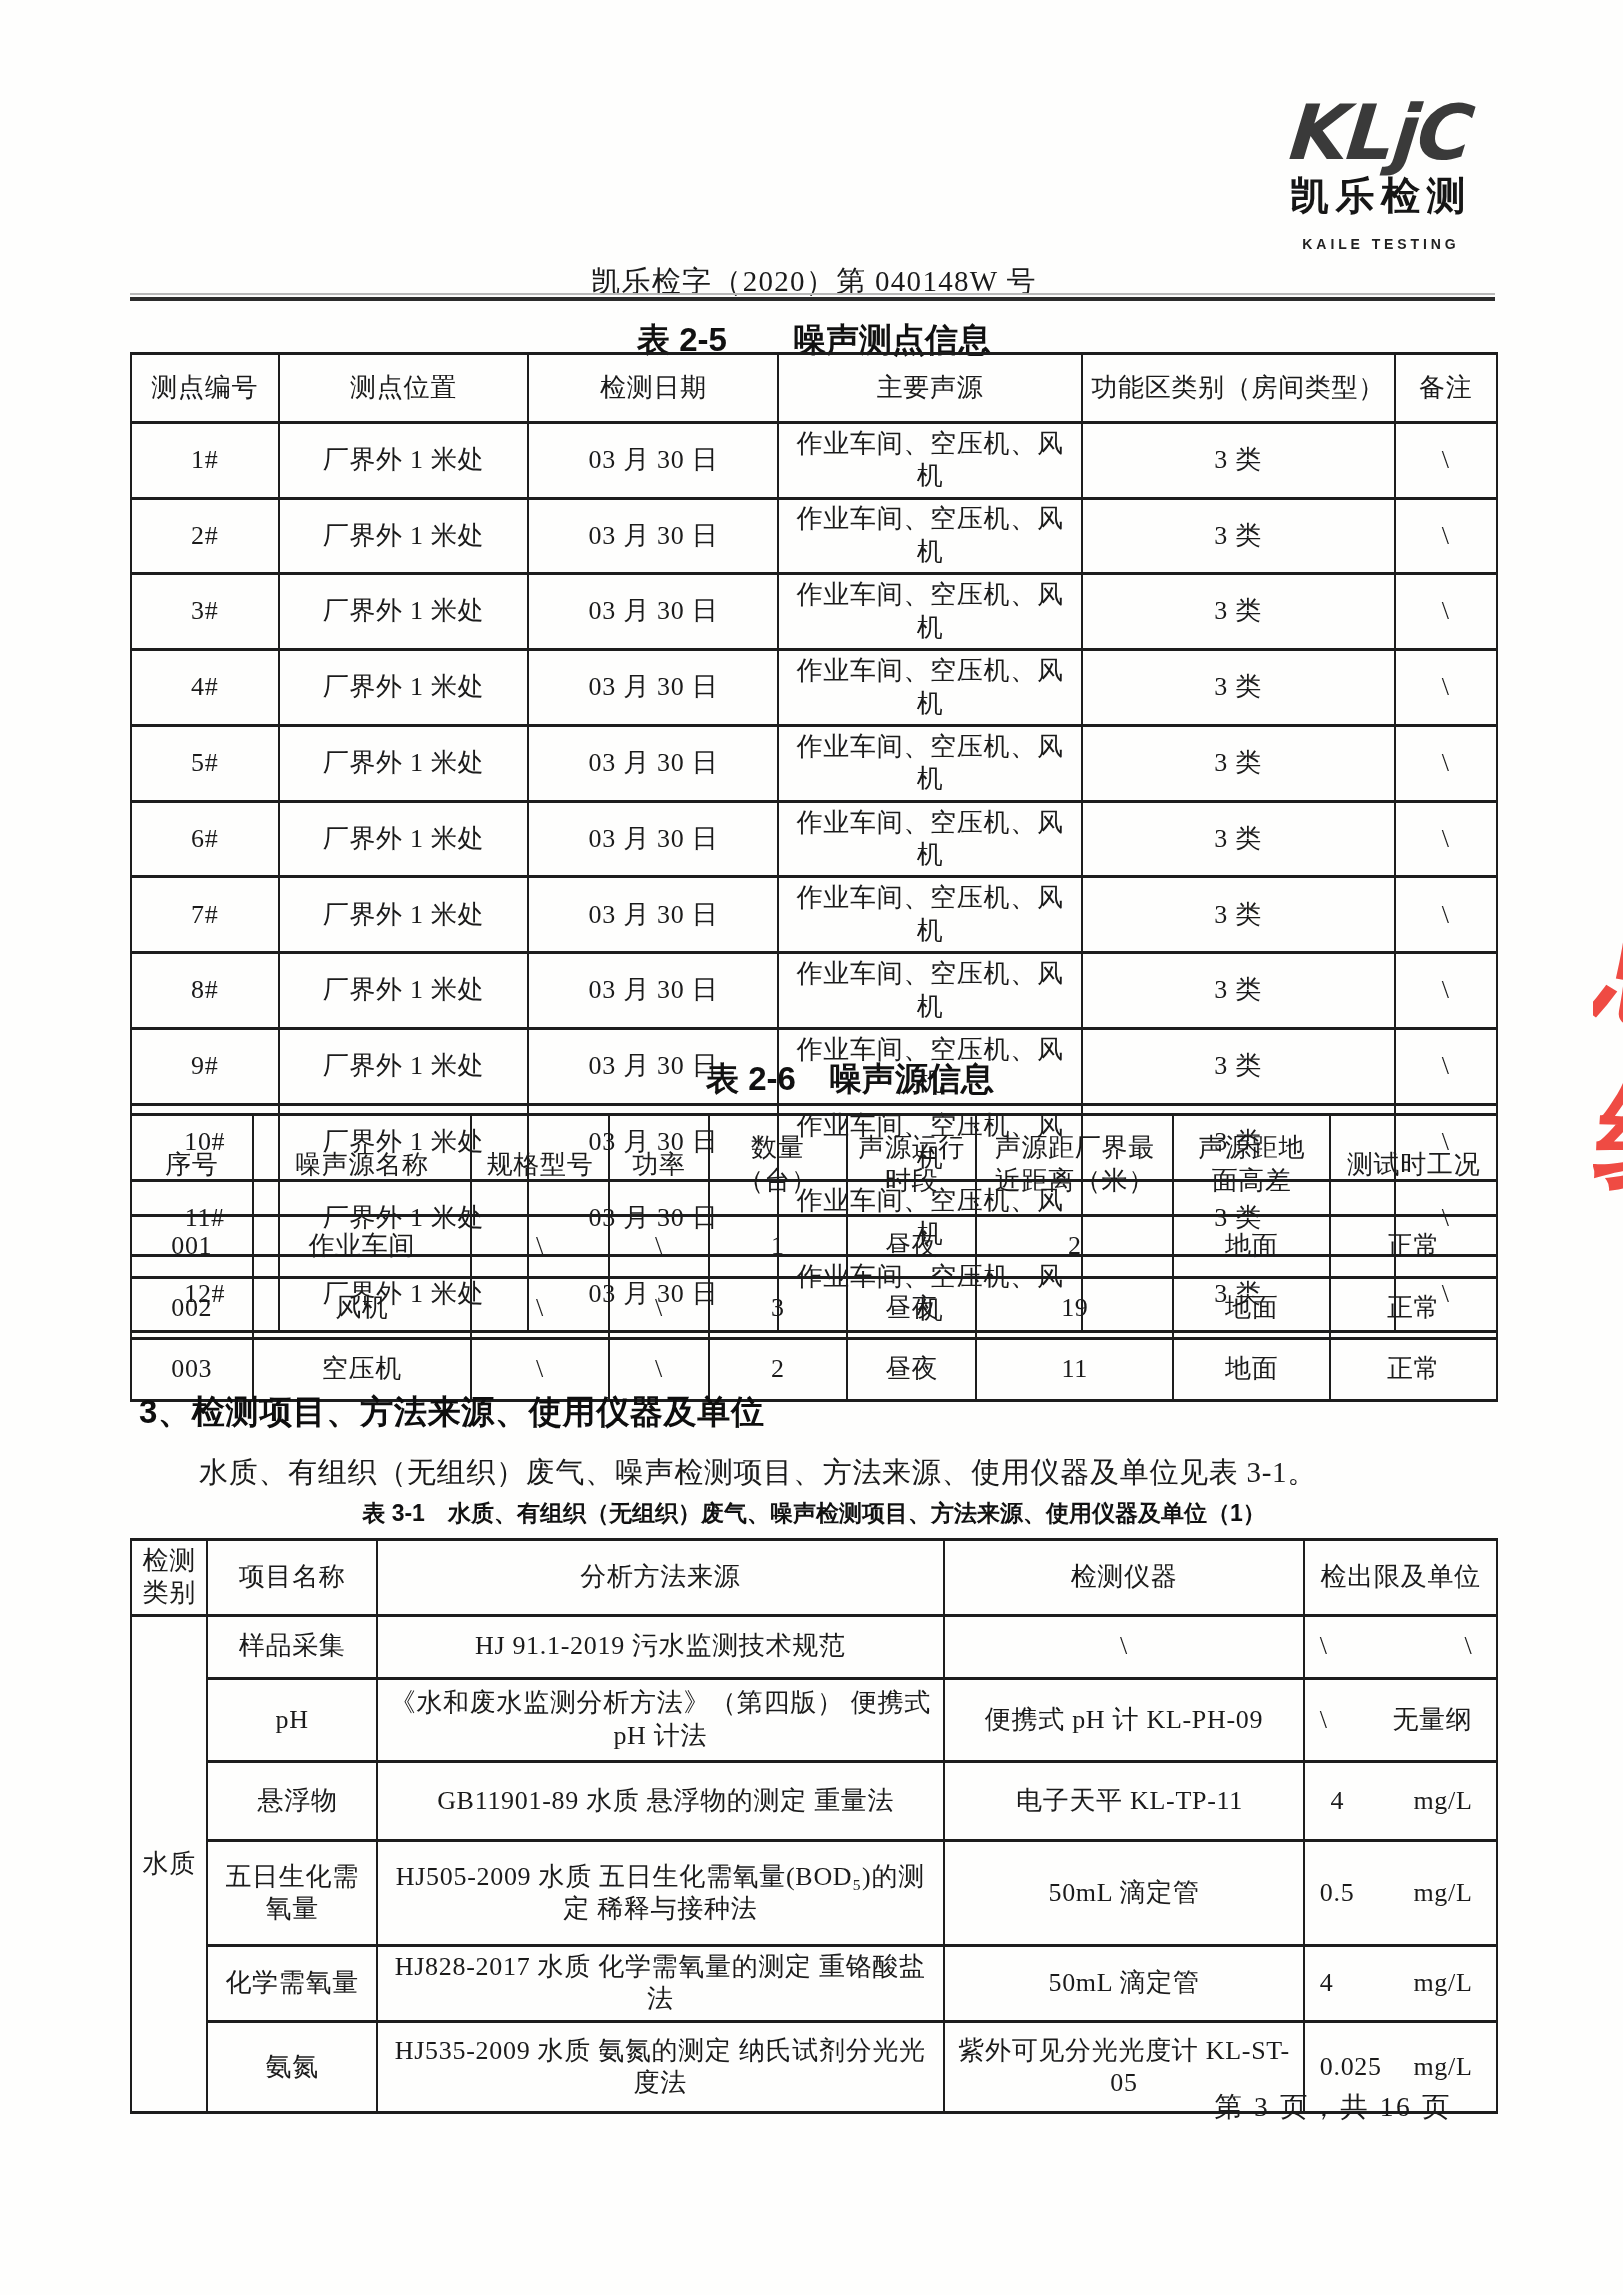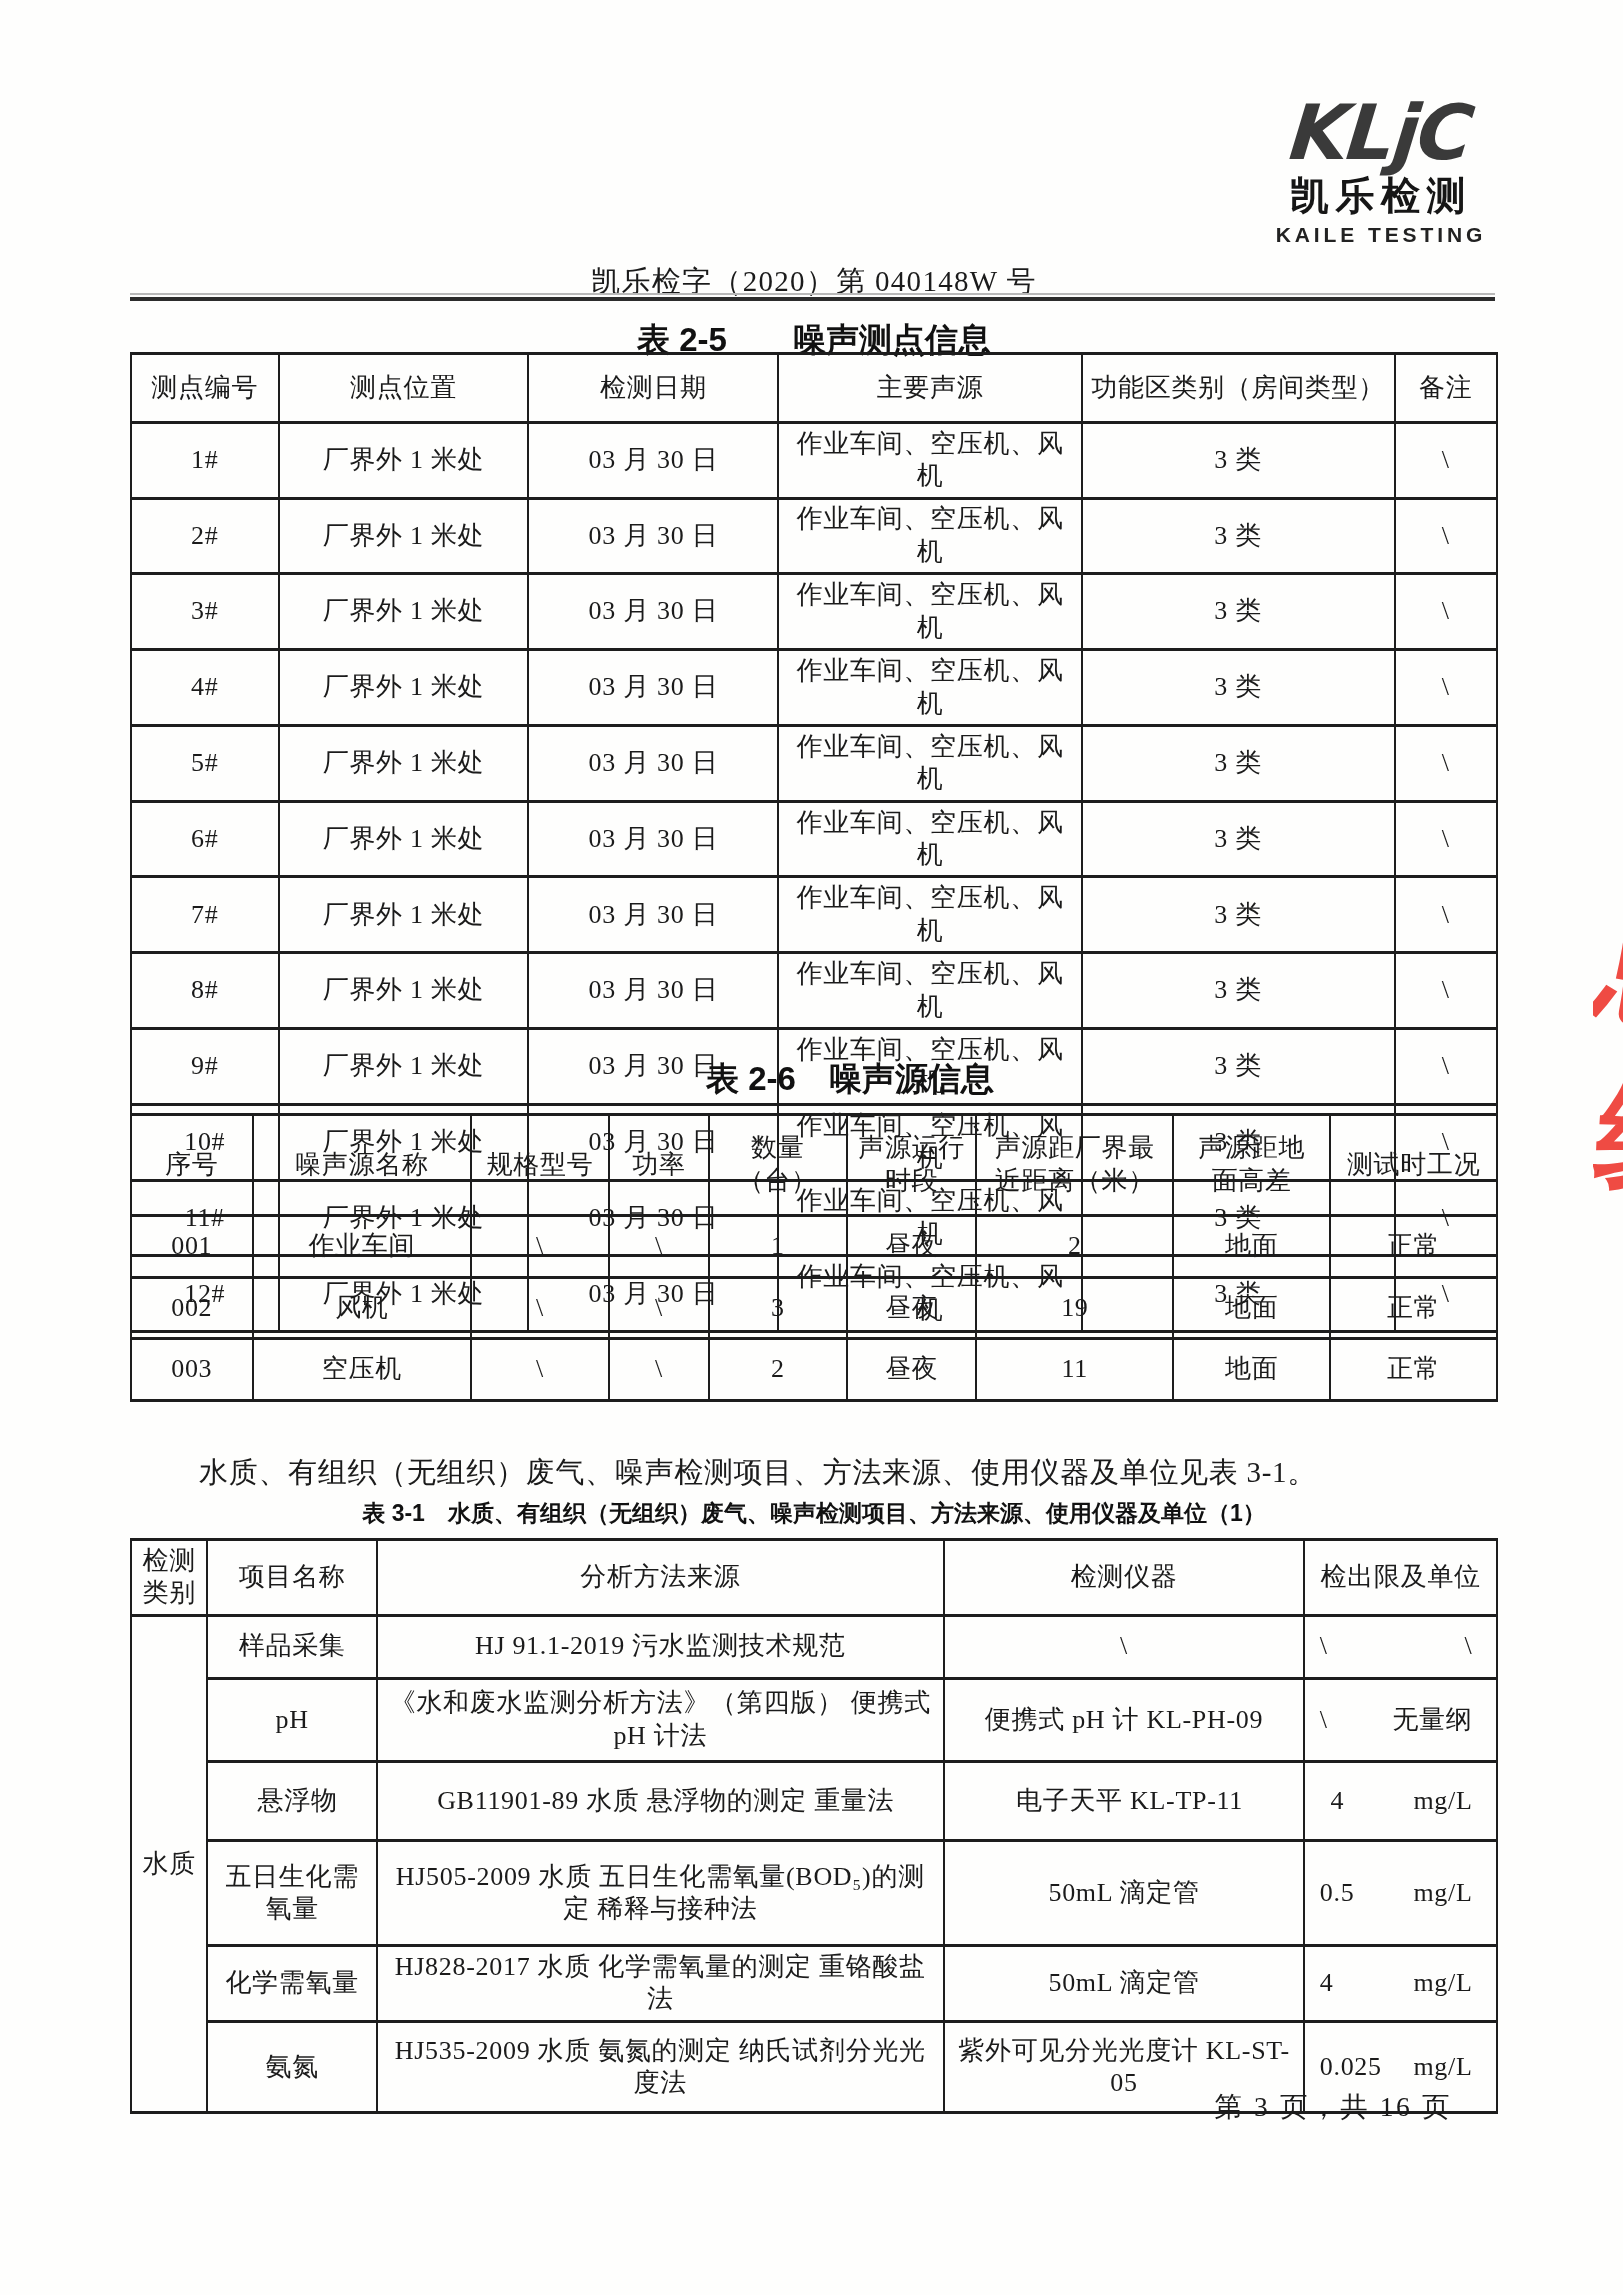--- a/index.html
+++ b/index.html
@@ -5,22 +5,22 @@
   html,body{margin:0;padding:0;background:#888;}
   .page{position:relative;width:1623px;height:2295px;background:#fefefdff;
         font-family:"Liberation Serif","DejaVu Serif",serif;color:#1b1b1b;overflow:hidden;}
 
   
   .logo{position:absolute;top:97px;right:134px;width:216px;text-align:center;}
   .logo-mark{font-family:"DejaVu Sans","Liberation Sans",sans-serif;font-weight:900;font-style:italic;
              font-size:76px;line-height:72px;color:#3a3a3a;letter-spacing:-2px;transform:skewX(-6deg);}
   .logo-cn{font-family:"Liberation Sans",sans-serif;font-weight:900;font-size:39px;line-height:46px;
            letter-spacing:6.5px;color:#161616;margin-top:3.9px;white-space:nowrap;}
-  .logo-en{font-family:"Liberation Sans",sans-serif;font-weight:700;font-size:21px;letter-spacing:3.9px;
-           color:#222;margin-top:4px;white-space:nowrap;}
+  .logo-en{font-family:"Liberation Sans",sans-serif;font-weight:700;font-size:14px;letter-spacing:3.9px;
+           color:#222;margin-top:17px;white-space:nowrap;}
 
   
   .doc-no{position:absolute;top:262px;left:130px;width:1368px;text-align:center;
           font-size:29px;letter-spacing:1.3px;}
   .header-rule{position:absolute;top:293px;left:130px;width:1365px;height:2px;
                border-top:2px solid #b9b9b9;border-bottom:4.6px solid #2c2c2c;}
 
   
   .caption{position:absolute;left:130px;width:1368px;text-align:center;
            font-family:"Liberation Sans",sans-serif;font-weight:700;font-size:33px;color:#111;
@@ -263,20 +263,21 @@
           <td>\</td>
           <td>2</td>
           <td>昼夜</td>
           <td>11</td>
           <td>地面</td>
           <td>正常</td>
         </tr>
       </tbody>
     </table>
 
+  <div class="sec-heading">3、检测项目、方法来源、使用仪器及单位</div>
   <div class="paragraph">水质、有组织（无组织）废气、噪声检测项目、方法来源、使用仪器及单位见表 3-1。</div>
 
   <div class="caption cap-t31">表 3-1　水质、有组织（无组织）废气、噪声检测项目、方法来源、使用仪器及单位（1）</div>
   <table id="t31">
       <colgroup>
         <col style="width: 5.6%;">
         <col style="width: 12.4%;">
         <col style="width: 41.5%;">
         <col style="width: 26.4%;">
         <col style="width: 14.1%;">

